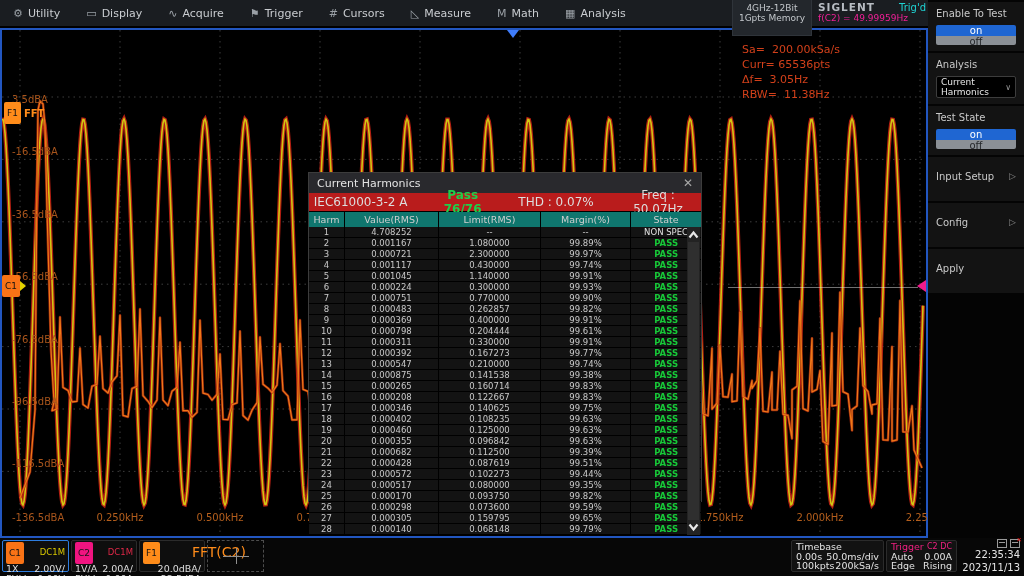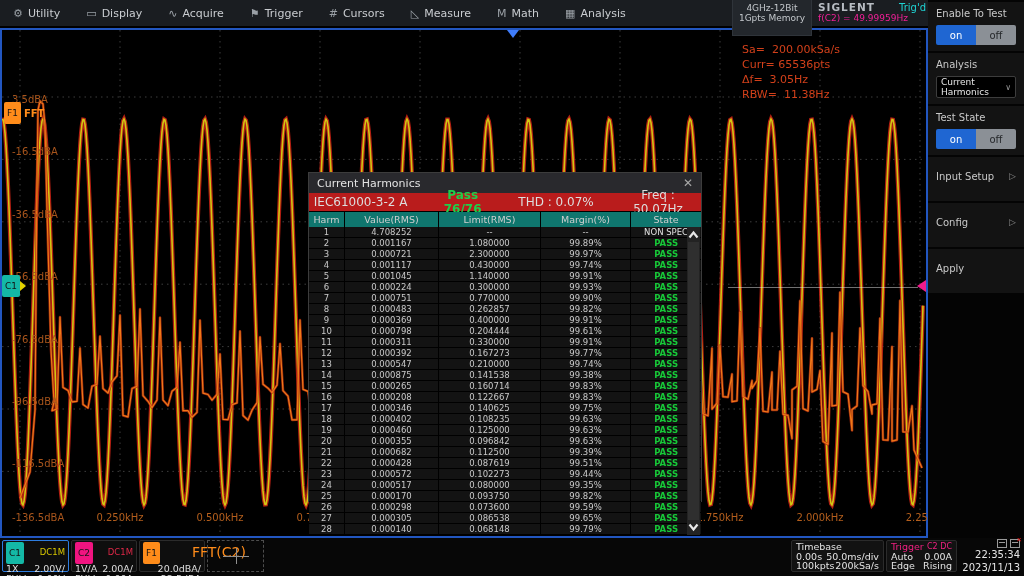--- a/index.html
+++ b/index.html
@@ -24,21 +24,21 @@
   .plot{position:absolute;left:0;top:28px;width:924px;height:506px;border:2px solid #2256c0;
         background:#000;z-index:1;}
   .plot svg{position:absolute;left:0;top:0;}
   .ylab{position:absolute;font-size:10px;color:#a8551c;left:10px;white-space:nowrap;}
   .xlab{position:absolute;font-size:10px;color:#b45e1c;top:482px;transform:translateX(-50%);white-space:nowrap;}
   .fft-info{position:absolute;left:740px;top:12px;font-size:11px;line-height:15px;
             color:#d2401a;white-space:pre;}
   .f1-tagrow{position:absolute;left:2px;top:72px;display:flex;align-items:center;gap:3px;}
   .badge{font-size:9px;font-weight:normal;color:#141414;padding:5px 3px;border-radius:2px;line-height:12px;}
   .badge.f1{background:#ff8c1a;}
-  .badge.c1{background:#14b8a6;}
+  .badge.c1{background:#f97316;}
   .fftlbl{color:#ff8c1a;font-size:10px;font-weight:bold;}
   .c1-marker{position:absolute;left:0;top:245px;display:flex;align-items:center;}
   .c1-arrow{width:0;height:0;border-top:5px solid transparent;border-bottom:5px solid transparent;
             border-left:6px solid #e2d200;}
   .trig-pos{position:absolute;left:505px;top:0;width:0;height:0;z-index:2;
             border-left:6px solid transparent;border-right:6px solid transparent;border-top:8px solid #3f7dfc;}
   .trig-lvl{position:absolute;right:0;top:250px;width:0;height:0;
             border-top:6px solid transparent;border-bottom:6px solid transparent;border-right:9px solid #f01b8c;}
   .lvl-line{position:absolute;left:726px;top:257px;width:190px;height:1px;background:rgba(225,225,225,.5);}
 
@@ -68,21 +68,21 @@
   .sb-up{top:1px;} .sb-down{bottom:1px;}
 
   
   .sidebar{position:absolute;left:928px;top:0;width:96px;height:538px;background:#040404;z-index:4;}
   .sb-head{height:25px;background:#1b1b1d;display:flex;align-items:center;gap:6px;padding:0 0 0 9px;
            color:#e3e3e3;font-size:9px;font-weight:bold;letter-spacing:.2px;}
   .pa-icon{display:inline-block;width:7px;height:11px;border:1px solid #b8b8b8;border-radius:1px;position:relative;}
   .pa-icon::after{content:"";position:absolute;left:1px;right:1px;top:2px;height:1px;background:#b8b8b8;
            box-shadow:0 3px 0 #b8b8b8;}
   .sb-sec{background:#131313;margin-top:2px;padding:6px 8px;color:#c9c9c9;font-size:10px;}
-  .tog{display:flex;height:20px;border-radius:2px;overflow:hidden;margin-top:6px;}
+  .tog{display:flex;height:20px;border-radius:2px;overflow:hidden;margin-top:6px;flex-direction:column;}
   .tog>div{flex:1;display:flex;align-items:center;justify-content:center;font-size:10px;}
   .tog .t-on{background:#1f66d2;color:#fff;}
   .tog .t-off{background:#8b9096;color:#26282b;}
   .dropdown{height:20px;background:#000;border:1px solid #3d3d3d;border-radius:2px;margin-top:6px;
             display:flex;align-items:center;justify-content:space-between;padding:0 4px;color:#e6e6e6;font-size:9px;}
   .dd-caret{color:#9a9a9a;font-size:8px;}
   .sb-link{display:flex;justify-content:space-between;align-items:center;min-height:26px;}
   .sb-arrowg{color:#8a8a8a;font-size:9px;}
 
   
@@ -431,21 +431,21 @@
       <div class="dlg-row">
         <div class="cw0">26</div>
         <div class="cw1">0.000298</div>
         <div class="cw2">0.073600</div>
         <div class="cw3">99.59%</div>
         <div class="cw4 state-pass">PASS</div>
       </div>
       <div class="dlg-row">
         <div class="cw0">27</div>
         <div class="cw1">0.000305</div>
-        <div class="cw2">0.086538</div>
+        <div class="cw2">0.159795</div>
         <div class="cw3">99.65%</div>
         <div class="cw4 state-pass">PASS</div>
       </div>
       <div class="dlg-row">
         <div class="cw0">28</div>
         <div class="cw1">0.000140</div>
         <div class="cw2">0.068148</div>
         <div class="cw3">99.79%</div>
         <div class="cw4 state-pass">PASS</div>
       </div>

